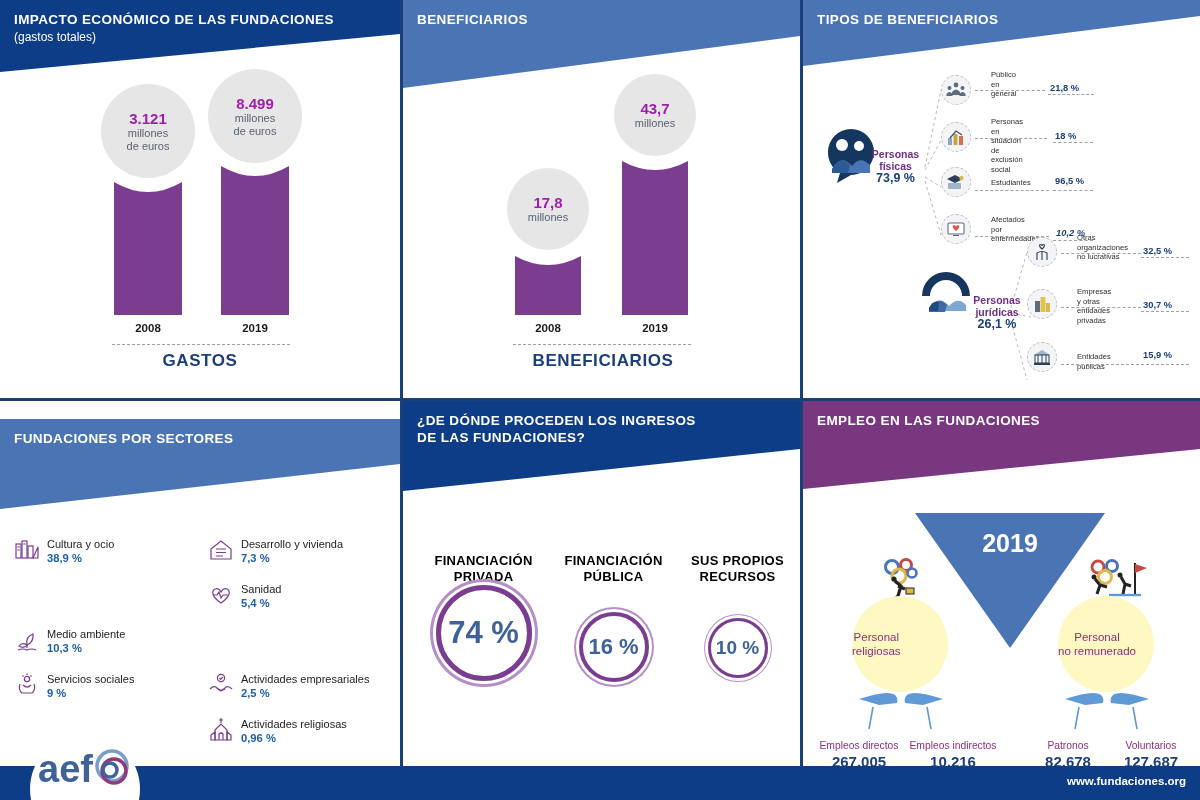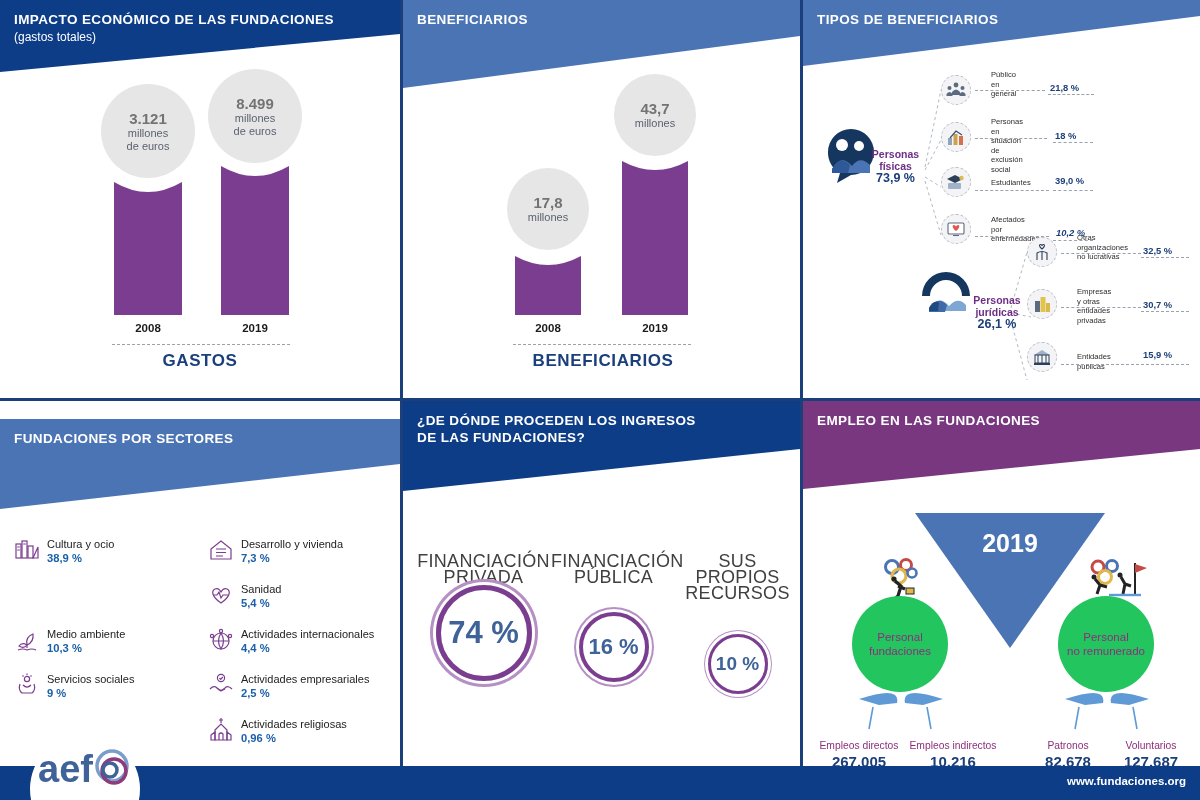--- a/index.html
+++ b/index.html
@@ -24,21 +24,21 @@
   }
   .divider-v { position: absolute; width: 3px; background: #1b3f7a; }
   .divider-h { position: absolute; height: 3px; background: #1b3f7a; }
 
   
   .bubble {
     position: absolute; border-radius: 50%; background: #e6e6e6;
     display: flex; flex-direction: column; align-items: center;
     justify-content: center; z-index: 2;
   }
-  .bubble .big { color: #737373; font-weight: bold; font-size: 15px; }
+  .bubble .big { color: #a21caf; font-weight: bold; font-size: 15px; }
   .bubble .sm  { color: #5a6270; font-size: 11px; line-height: 13px; text-align:center; }
   .bar { position: absolute; z-index: 1; }
   .yr {
     position: absolute; color: #1b1b1b; font-weight: bold;
     font-size: 11.5px; text-align: center; z-index: 3;
   }
   .dashline {
     position: absolute; border-top: 1.5px dashed #9aa2ae; height: 0;
   }
   .cap {
@@ -67,34 +67,34 @@
 
   
   .sector { position: absolute; display: flex; gap: 7px; align-items: flex-start; }
   .sector .txt { }
   .sector .nm { font-size: 11px; color: #222; line-height: 14px; white-space: nowrap; }
   .sector .pc { font-size: 11.2px; color: #1b5faa; font-weight: bold; line-height: 14px; }
 
   
   .ringwrap { position: absolute; text-align: center; }
   .ringlab {
-    color: #404040; font-size: 18px; font-weight: normal;
+    color: #000000; font-size: 13px; font-weight: bold;
     letter-spacing: .3px; line-height: 16px;
   }
   .ring { position: relative; margin: 0 auto; border-radius: 50%; }
   .ring .pct {
     position: absolute; inset: 0; display: flex; align-items: center;
     justify-content: center; color: #3f6398; font-weight: bold;
   }
 
   
   .tri { position: absolute; }
   .empcircle {
-    position: absolute; border-radius: 50%; background: #22c55e;
-    display: flex; align-items: center; justify-content: center;
+    position: absolute; border-radius: 50%; background: #fef9c3;
+    display: flex; align-items: center; 
   }
   .empcircle span {
     color: #8e2f7d; font-size: 11.5px; line-height: 14px; text-align: center;
   }
   .empnum { position: absolute; text-align: center; }
   .empnum .k { color: #8e2f7d; font-size: 10.3px; line-height: 13px; white-space: nowrap; }
   .empnum .v { color: #1b3f7a; font-size: 15px; font-weight: bold; line-height: 19px; }
 
   
   .footer { position: absolute; left: 0; bottom: 0; width: 1200px; height: 34px; background: #0d3d87; }
@@ -249,21 +249,21 @@
         <svg width="20" height="20" viewBox="0 0 20 20">
           <rect x="2" y="11" width="13" height="6" rx="1" fill="#9fb2c8"></rect>
           <path d="M1,7 L9,3 L17,7 L9,11 Z" fill="#2b3f58"></path>
           <circle cx="15.5" cy="6" r="2.2" fill="#d9bb55"></circle>
         </svg>
       </div>
       <div class="tlabel" style="left:176px;top:178px;">
         <div>Estudiantes</div>
       </div>
       <div class="tlead" style="left:172px;top:190px;width:74px;"></div>
-      <div class="tpct" style="left:252px;top:175px;">39,0 %</div>
+      <div class="tpct" style="left:252px;top:175px;">96,5 %</div>
       <div class="tlead" style="left:250px;top:190px;width:40px;"></div>
     </div>
 
     <div class="tnode" style="left:0;top:0;">
       <div class="ticon" style="left:138px;top:214px;">
         <svg width="20" height="20" viewBox="0 0 20 20">
           <rect x="2" y="4" width="16" height="11" rx="1.3" fill="#fff" stroke="#5b6b80" stroke-width="1.1"></rect>
           <path d="M10,12 C6,9 6,6 8,6 C9,6 10,7 10,8 C10,7 11,6 12,6 C14,6 14,9 10,12 Z" fill="#e0564f"></path>
           <path d="M7,16.5 l6,0" stroke="#5b6b80" stroke-width="1.1"></path>
         </svg>
@@ -405,35 +405,20 @@
     <div class="sector" style="left:208px;top:163px;">
       <svg width="26" height="26" viewBox="0 0 26 26">
         <g fill="none" stroke="#7a3d90" stroke-width="1.2">
           <path d="M13,21 C4,15 3,9 7,7 C10,5.5 12,8 13,10 C14,8 16,5.5 19,7 C23,9 22,15 13,21 Z"></path>
           <path d="M5,13 l4,0 l2,-3 l2,6 l2,-3 l5,0"></path>
         </g>
       </svg>
       <div class="txt">
         <div class="nm">Sanidad</div>
         <div class="pc">5,4 %</div>
-      </div>
-    </div>
-    <div class="sector" style="left:208px;top:208px;">
-      <svg width="26" height="26" viewBox="0 0 26 26">
-        <g fill="none" stroke="#7a3d90" stroke-width="1.2">
-          <circle cx="13" cy="14" r="8"></circle>
-          <path d="M5,14 l16,0 M13,6 q5,8 0,16 q-5,-8 0,-16"></path>
-          <circle cx="13" cy="4" r="1.6"></circle>
-            <circle cx="22" cy="9" r="1.6"></circle>
-            <circle cx="4" cy="9" r="1.6"></circle>
-        </g>
-      </svg>
-      <div class="txt">
-        <div class="nm">Actividades internacionales</div>
-        <div class="pc">4,4 %</div>
       </div>
     </div>
     <div class="sector" style="left:208px;top:253px;">
       <svg width="26" height="26" viewBox="0 0 26 26">
         <g fill="none" stroke="#7a3d90" stroke-width="1.2">
           <circle cx="13" cy="6" r="3.6"></circle>
             <path d="M11.4,6 l1.3,1.4 l2.1,-2.4"></path>
           <path d="M2,17 q4,-4 7,-1 l4,3 l4,-3 q3,-3 7,1"></path>
           <path d="M9,16 q3,4 8,1"></path>
         </g>
@@ -510,21 +495,21 @@
       <circle cx="31" cy="8" r="5.5" fill="none" stroke="#c44b45" stroke-width="3"></circle>
       <circle cx="24" cy="19" r="7" fill="none" stroke="#e0b84a" stroke-width="3.2"></circle>
       <circle cx="37" cy="16" r="4.5" fill="none" stroke="#4a74b4" stroke-width="2.6"></circle>
       <path d="M20,24 l6,5 l-3,10 l-5,5 M23,29 l7,3" stroke="#232323" stroke-width="3.2" fill="none"></path>
       <circle cx="19" cy="22" r="2.6" fill="#232323"></circle>
       <rect x="31" y="31" width="8" height="6" fill="#e0b84a" stroke="#232323" stroke-width="1"></rect>
     </svg>
     <div class="empcircle" style="left:49px;top:195px;width:96px;height:96px;">
       <span>
         <div>Personal</div>
-        <div>fundaciones</div>
+        <div>religiosas</div>
       </span>
     </div>
     <svg style="position:absolute;left:52px;top:288px;" width="92" height="45">
       <path d="M4,10 q42,-14 38,4 l-18,2 z" fill="#5f9ad6"></path>
       <path d="M88,10 q-42,-14 -38,4 l18,2 z" fill="#5f9ad6"></path>
       <path d="M18,18 l-4,22 M72,18 l4,22" stroke="#5f9ad6" stroke-width="1.6"></path>
     </svg>
     <div class="empnum" style="left:8px;top:338px;width:96px;">
       <div class="k">Empleos directos</div>
       <div class="v">267.005</div>

